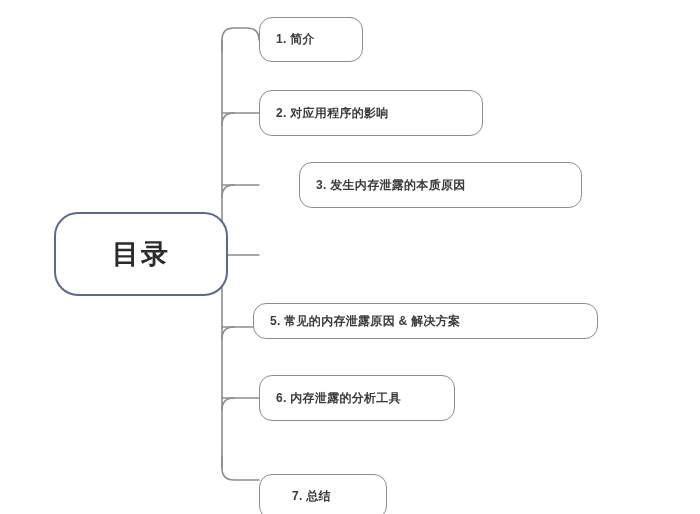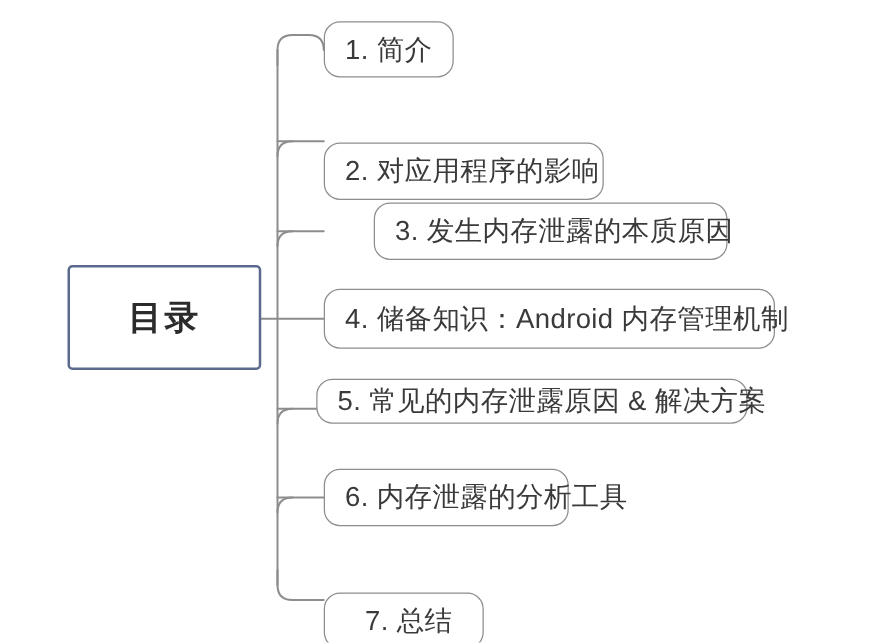--- a/index.html
+++ b/index.html
@@ -30,45 +30,46 @@
     position: absolute;
     box-sizing: border-box;
     background: #ffffff;
     display: flex;
     align-items: center;
     white-space: nowrap;
   }
   .root-node {
     left: 54px;
     top: 212px;
-    width: 155px;
+    width: 174px;
     height: 84px;
     border: 2px solid #5b6a8c;
-    border-radius: 4px;
+    border-radius: 24px;
     justify-content: center;
   }
   .root-label {
     font-size: 27px;
     font-weight: bold;
     color: #2b2b2b;
     letter-spacing: 2px;
   }
   .branch-node {
     border: 1.6px solid #8d8d8d;
     border-radius: 13px;
     justify-content: flex-start;
     padding-left: 16px;
   }
   .branch-label {
-    font-size: 22px;
+    font-size: 12px;
     color: #3a3a3a;
     letter-spacing: 0.3px;
+    font-weight: bold;
   }
   .n1 { left: 259px; top: 17px;  width: 104px; height: 45px; }
-  .n2 { left: 259px; top: 90px;  width: 224px; height: 46px; margin-top: 24px; }
+  .n2 { left: 259px; top: 90px;  width: 224px; height: 46px; }
   .n3 { left: 259px; top: 162px; width: 283px; height: 46px; margin-left: 40px; }
   .n4 { left: 259px; top: 231px; width: 361px; height: 48px; }
   .n5 { left: 253px; top: 303px; width: 345px; height: 36px; }
   .n6 { left: 259px; top: 375px; width: 196px; height: 46px; }
   .n7 { left: 259px; top: 474px; width: 128px; height: 45px; padding-left: 32px; }
 </style>
 </head>
 <body>
 
 <div id="mindmap">
@@ -102,23 +103,20 @@
   </div>
 
   <div class="node branch-node n2">
     <span class="branch-label">2. 对应用程序的影响</span>
   </div>
 
   <div class="node branch-node n3">
     <span class="branch-label">3. 发生内存泄露的本质原因</span>
   </div>
 
-  <div class="node branch-node n4">
-    <span class="branch-label">4. 储备知识：Android 内存管理机制</span>
-  </div>
 
   <div class="node branch-node n5">
     <span class="branch-label">5. 常见的内存泄露原因 &amp; 解决方案</span>
   </div>
 
   <div class="node branch-node n6">
     <span class="branch-label">6. 内存泄露的分析工具</span>
   </div>
 
   <div class="node branch-node n7">

